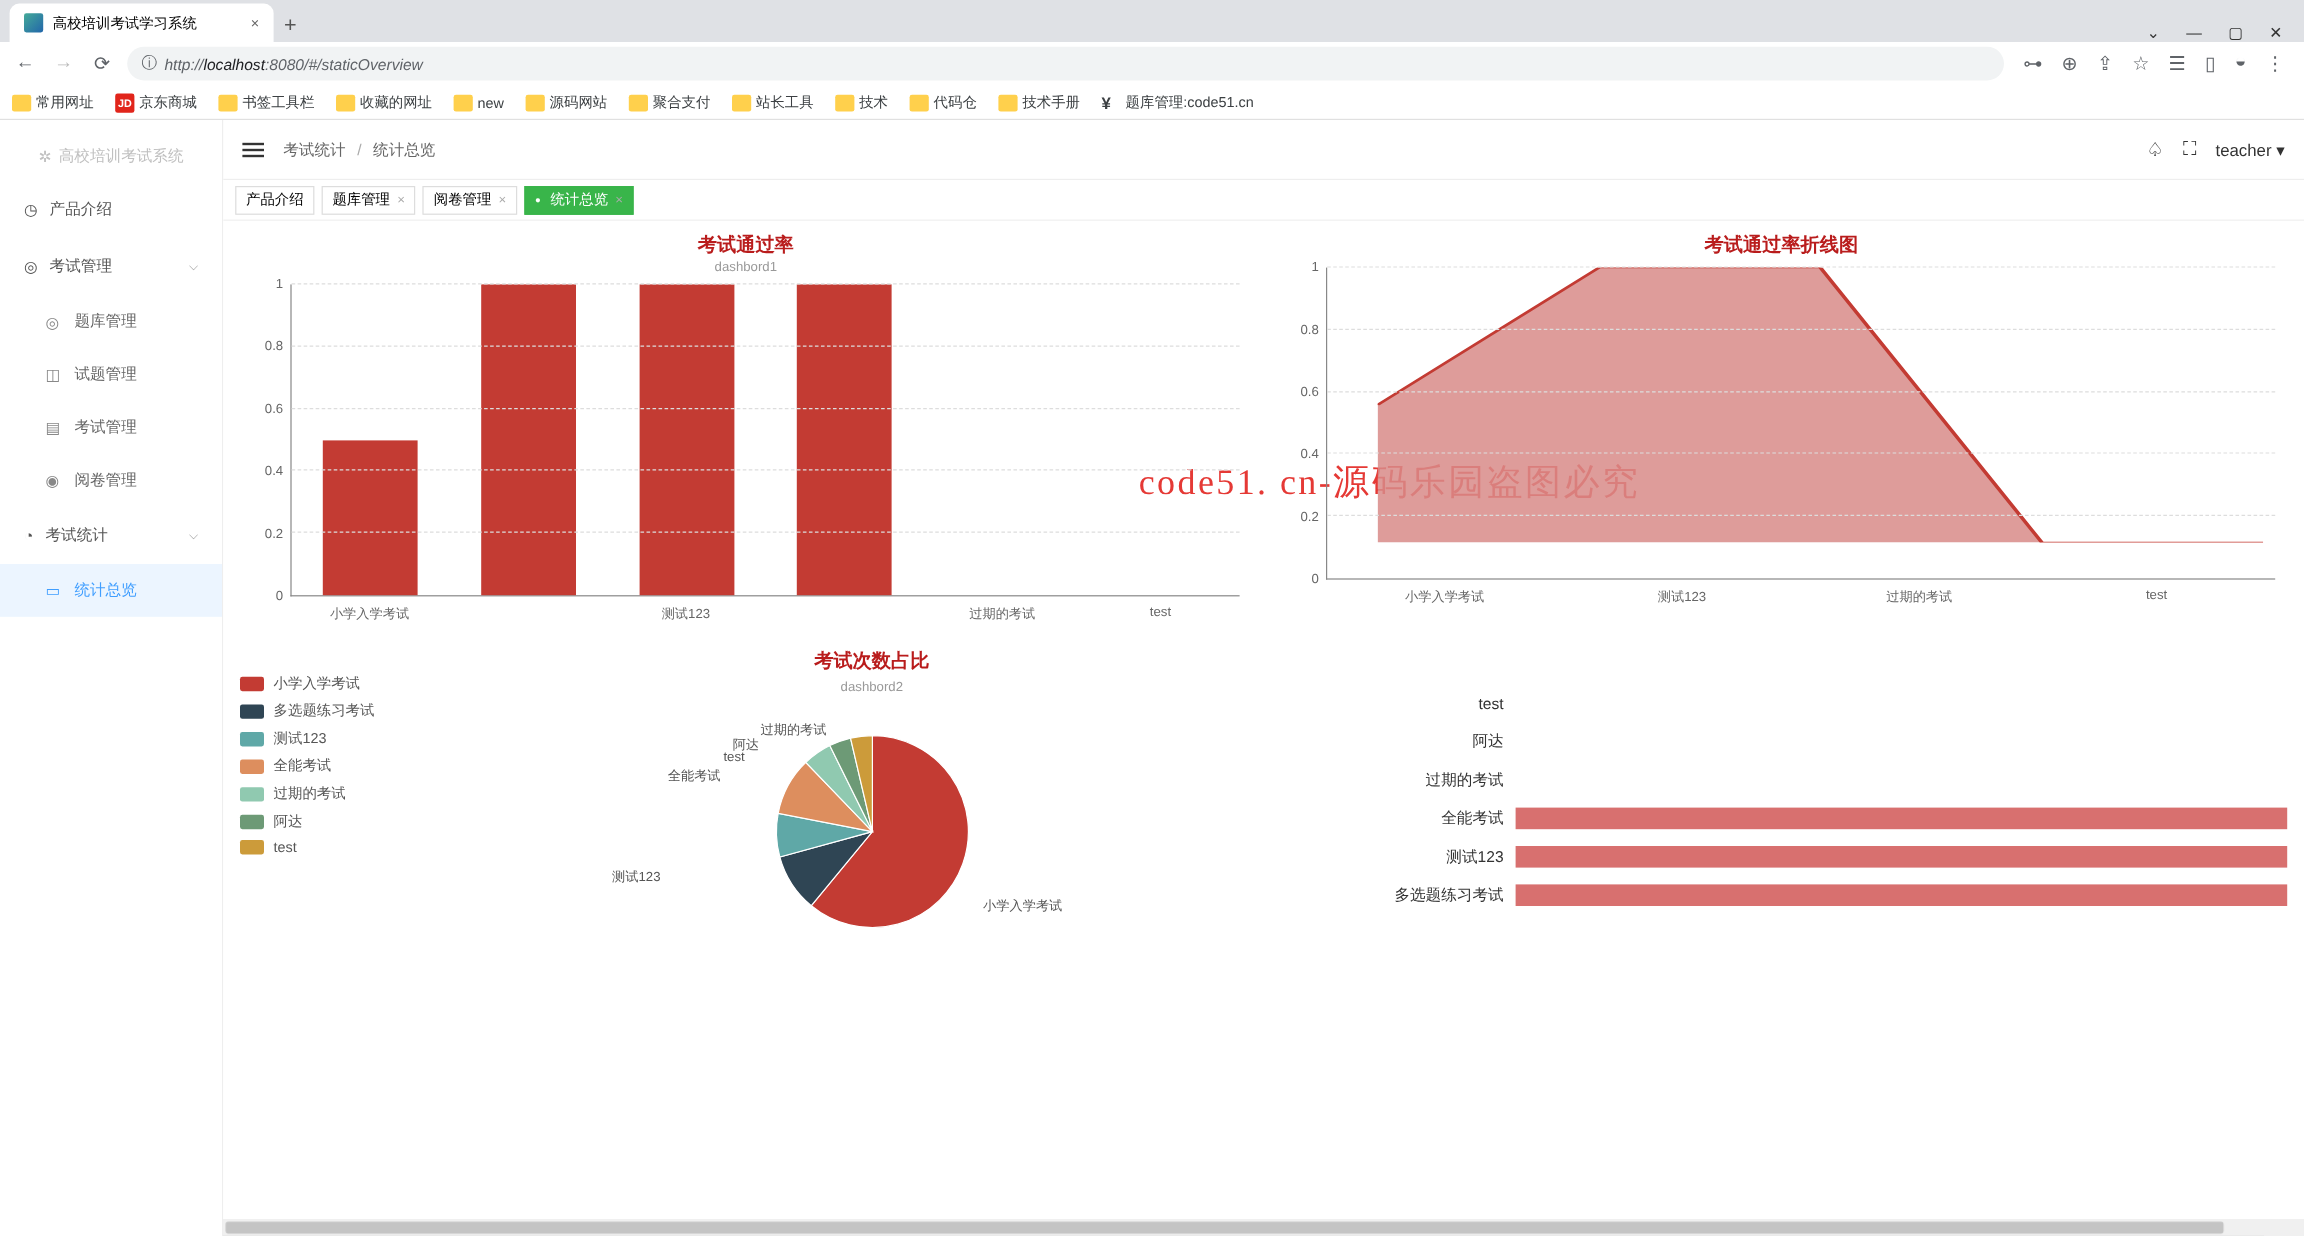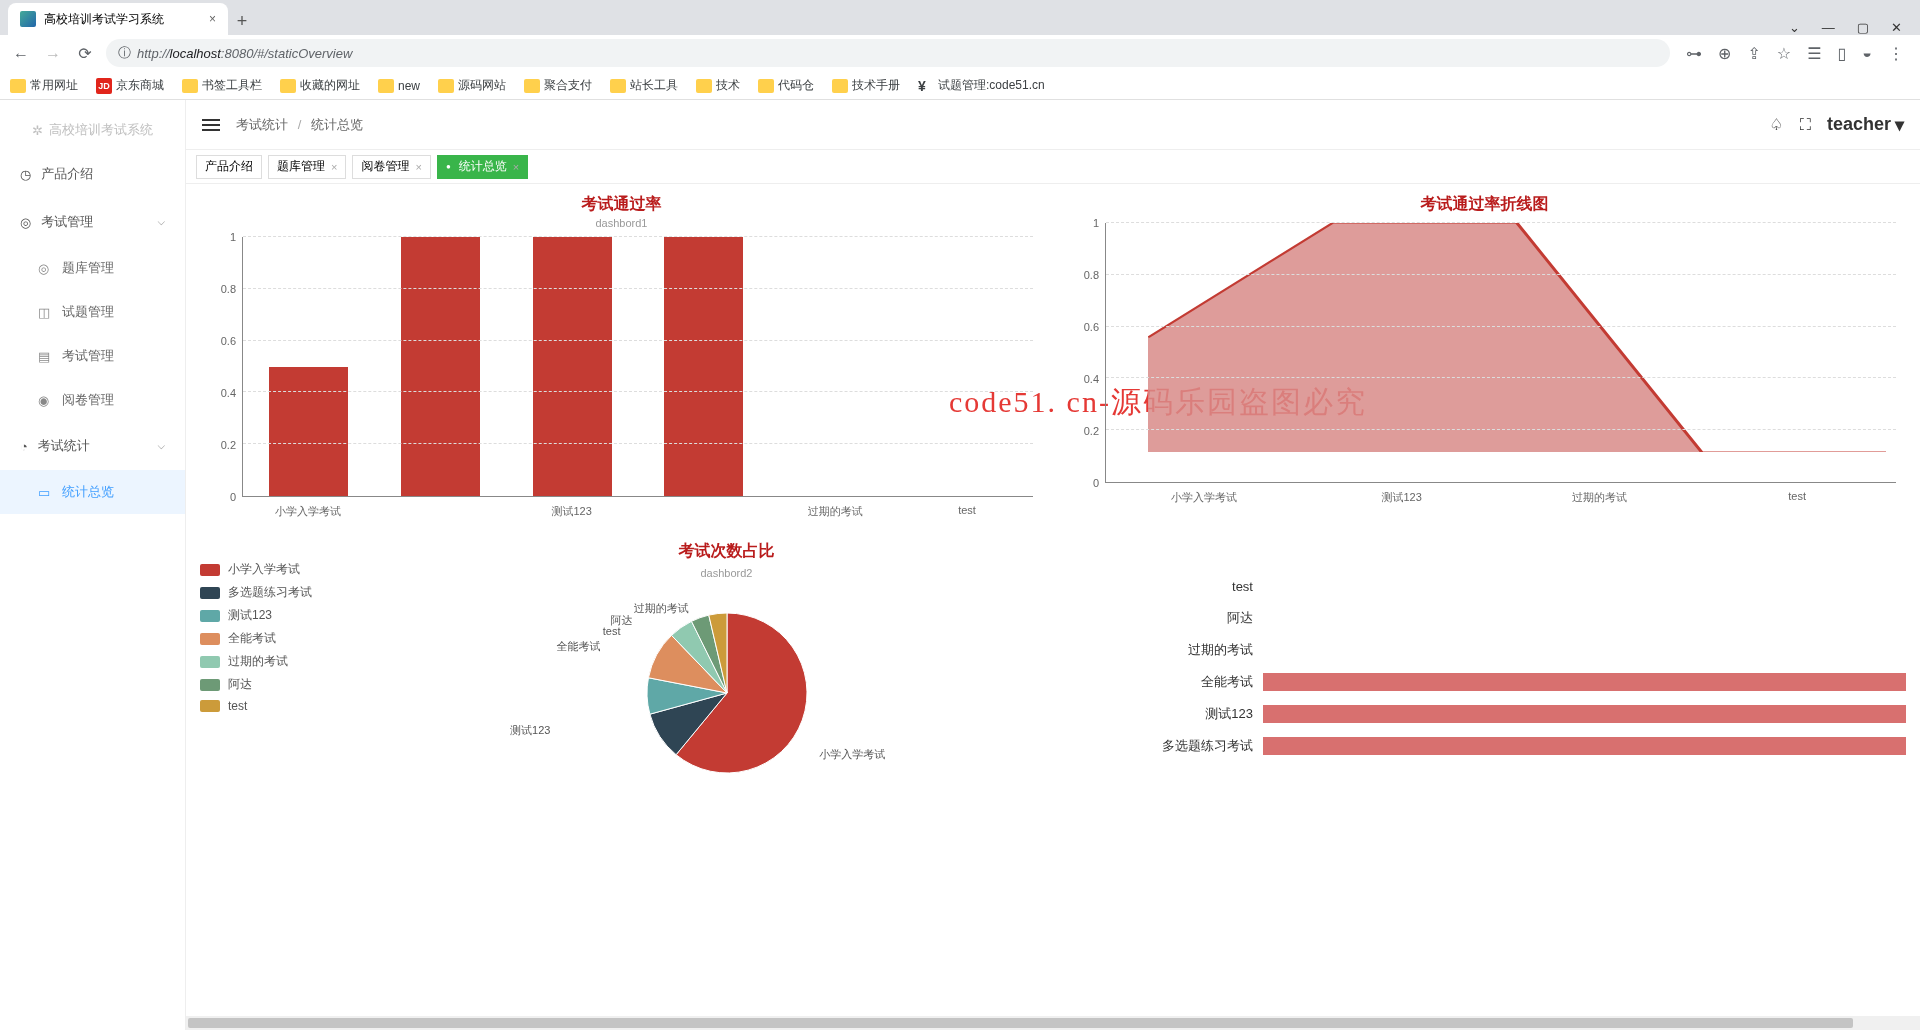--- a/index.html
+++ b/index.html
@@ -42,21 +42,21 @@
 .submenu-item.active .ico { color: #409eff; }
 
 .main { flex: 1; display: flex; flex-direction: column; overflow: hidden; }
 .topbar { height: 50px; border-bottom: 1px solid #eee; display: flex; align-items: center; padding: 0 16px; }
 .hamburger { width: 18px; cursor: pointer; }
 .hamburger div { height: 2px; background: #333; margin: 3px 0; }
 .breadcrumb { margin-left: 16px; font-size: 13px; color: #666; }
 .breadcrumb .sep { margin: 0 6px; color: #aaa; }
 .topbar-right { margin-left: auto; display: flex; align-items: center; gap: 16px; color: #333; }
 .topbar-right .ico { cursor: pointer; font-size: 16px; }
-.user { display: flex; align-items: center; gap: 4px; font-size: 18px; cursor: pointer; font-weight: bold; }
+.user { display: flex; align-items: center; gap: 4px; font-size: 14px; cursor: pointer; }
 
 .tabs-row { height: 34px; border-bottom: 1px solid #eee; display: flex; align-items: center; padding: 0 10px; gap: 6px; background: #fff; }
 .page-tab { height: 24px; border: 1px solid #ddd; padding: 0 8px; display: flex; align-items: center; font-size: 12px; gap: 6px; cursor: pointer; background: #fff; }
 .page-tab .x { color: #aaa; font-size: 11px; }
 .page-tab.active { background: #39b54a; color: #fff; border-color: #39b54a; }
 .page-tab.active::before { content: "●"; font-size: 8px; margin-right: 2px; }
 
 .content { flex: 1; overflow: auto; padding: 10px 14px; background: #fff; position: relative; }
 .charts-row { display: flex; gap: 20px; margin-bottom: 24px; }
 .chart-col { flex: 1; }
@@ -175,21 +175,21 @@
       <div class="bm">
         <span class="folder"></span>
         <span>代码仓</span>
       </div>
       <div class="bm">
         <span class="folder"></span>
         <span>技术手册</span>
       </div>
       <div class="bm">
         <span class="yy">¥</span>
-        <span>试题管理:code51.cn</span>
+        <span>题库管理:code51.cn</span>
       </div>
     </div>
 </div>
 
 <div class="app">
   <div class="sidebar">
     <div class="logo-area">
       <span>✲</span>
       <span>高校培训考试系统</span>
     </div>

